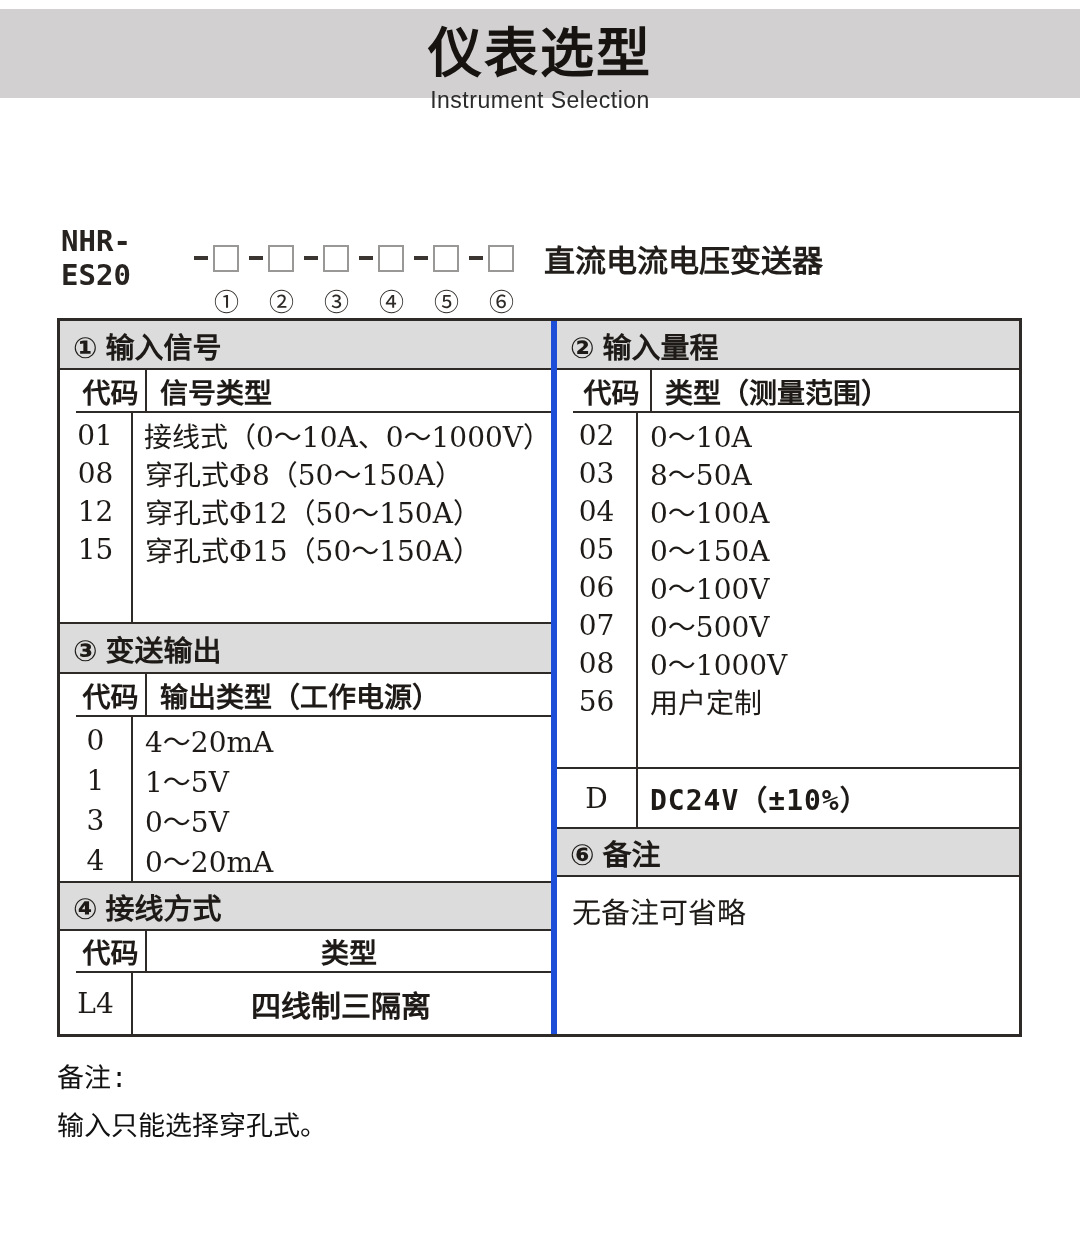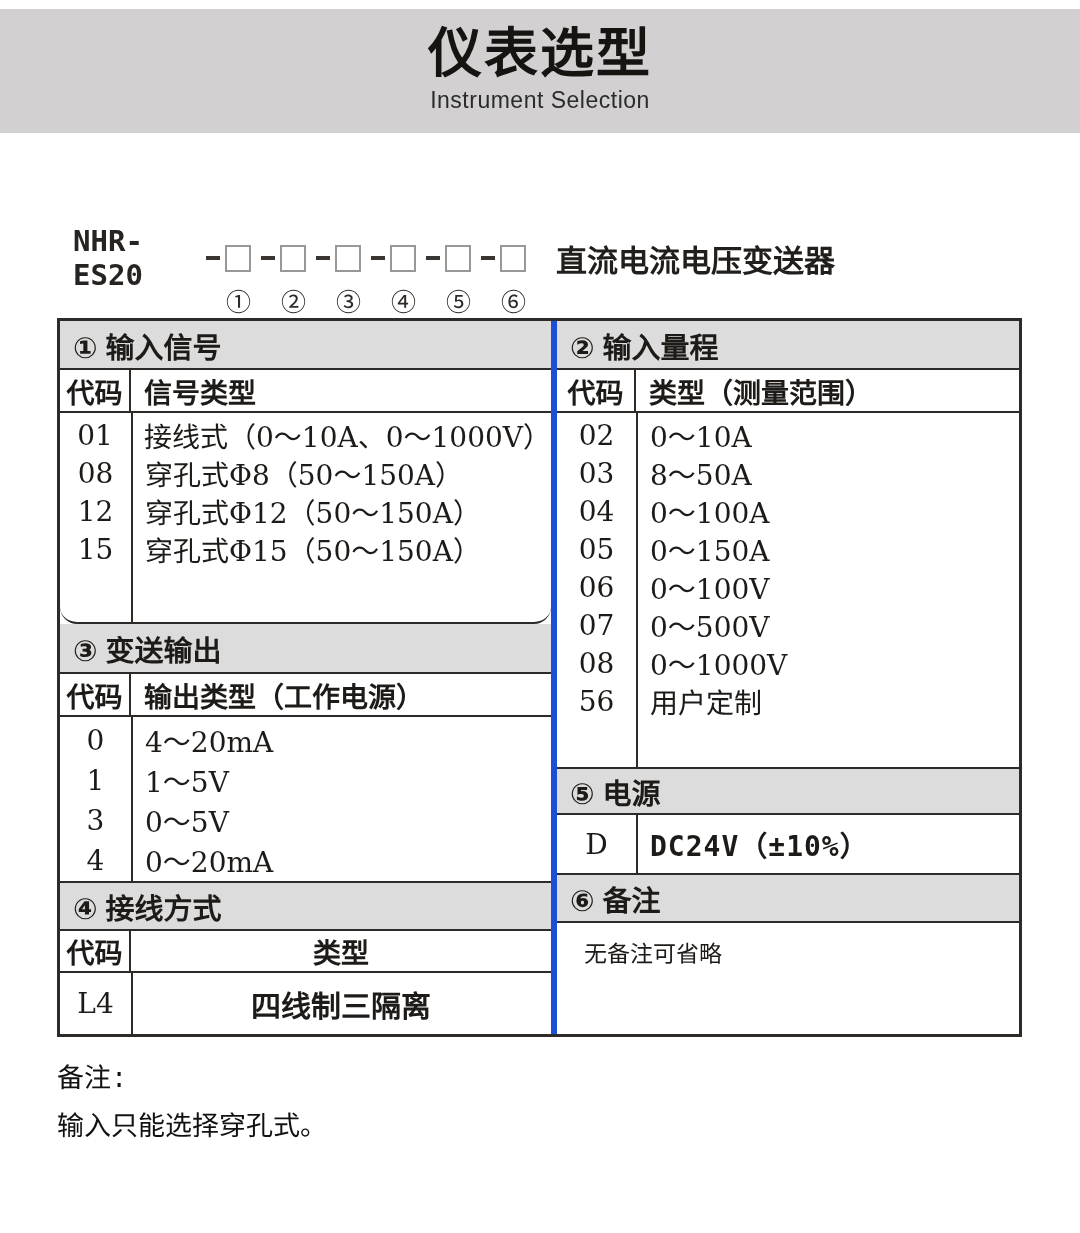--- a/index.html
+++ b/index.html
@@ -4,33 +4,33 @@
 <style>
   * { margin:0; padding:0; box-sizing:border-box; }
   html,body { background:#ffffff; }
   .page{
     position:relative; width:1080px; height:1233px; margin:0 auto;
     background:#ffffff; overflow:hidden; color:#1d1a17;
     font-family:"Liberation Sans","DejaVu Sans",sans-serif;
   }
   
   .banner{
-    position:absolute; top:9px; left:0; width:1080px; height:124px;
+    position:absolute; top:9px; left:0; width:1080px; height:89px;
     background:#d2d0d1; text-align:center;
   }
   .banner-title{
     padding-top:16px; font-size:54px; font-weight:bold; line-height:1.05;
     letter-spacing:2px; color:#161310;
     font-family:"Liberation Sans","DejaVu Sans",sans-serif;
   }
   .banner-subtitle{
     margin-top:5px; font-size:23px; color:#2b2b2b; letter-spacing:0.5px;
   }
   
-  .model{ position:absolute; left:73px; top:237px; }
+  .model{ position:absolute; left:61px; top:237px; }
   .model-row{ display:flex; align-items:center; height:42px; }
   .model-prefix{
     width:133px; font-family:"DejaVu Sans Mono","Liberation Mono",monospace;
     font-size:29px; font-weight:bold; color:#272320; letter-spacing:0px;
   }
   .model-seg{ width:55px; display:flex; align-items:center; }
   .seg-dash{ width:14px; height:4px; background:#3a3531; margin-right:5px; }
   .seg-box{ width:26px; height:27px; border:2px solid #9a9896; background:#fff; }
   .model-suffix{
     margin-left:20px; font-size:31px; font-weight:600; color:#221e1b;
@@ -47,21 +47,21 @@
     position:absolute; left:57px; top:318px; width:965px; height:719px;
     border:3px solid #2e2a27; display:flex;
   }
   .col-l{ width:491px; display:flex; flex-direction:column; }
   .col-r{ flex:1; border-left:6px solid #1d4ed8; display:flex; flex-direction:column; }
   .sec-head{
     background:#dcdcdc; border-bottom:2px solid #2e2a27;
     display:flex; align-items:center; padding-left:13px;
     font-size:29px; font-weight:bold; color:#1d1a17; white-space:nowrap;
   }
-  .sub-head{ display:flex; border-bottom:2px solid #2e2a27; align-items:center; }
+  .sub-head{ display:flex; border-bottom:2px solid #2e2a27; align-items:center;margin-left:16px; }
   .sh-code{
     text-align:center; font-size:28px; font-weight:bold;
     border-right:2px solid #2e2a27; align-self:stretch;
     display:flex; align-items:center; justify-content:center;
   }
   .col-l .sh-code{ width:71px; }
   .col-r .sh-code{ width:79px; }
   .sh-type{ padding-left:13px; font-size:28px; font-weight:bold; white-space:nowrap;text-align:center; }
   .sh-type.centered{ flex:1; text-align:center; padding-left:0; }
   .t-rows{ position:relative; border-bottom:2px solid #2e2a27; padding-top:3px; }
@@ -75,43 +75,43 @@
   .cell{
     font-family:"DejaVu Serif","Liberation Serif",serif;
     font-size:28px; color:#1d1a17; white-space:nowrap;
   }
   .cell-code{ text-align:center; }
   .col-l .cell-code{ width:71px; }
   .col-r .cell-code{ width:79px; }
   .cell-value{ padding-left:14px; }
   
   .h-sec1{ height:49px; }  .h-sub1{ height:43px; }
-  .rows-input-signal{ height:211px;border-radius:17px; } .rows-input-signal .t-row{ height:38px; }
+  .rows-input-signal{ height:211px; } .rows-input-signal .t-row{ height:38px; }
   .h-sec3{ height:50px; }  .h-sub3{ height:43px; }
   .rows-output{ height:166px; } .rows-output .t-row{ height:40px; }
   .h-sec4{ height:48px; }  .h-sub4{ height:42px; }
   .rows-wiring{ flex:1; padding-top:0; }
   .rows-wiring .t-row{ height:100%; }
   .rows-wiring .cell-value{
     flex:1; text-align:center; padding-left:0; font-weight:bold;
     font-family:"Liberation Sans","DejaVu Sans",sans-serif; font-size:30px;
   }
   
   .rows-input-range{ height:356px; } .rows-input-range .t-row{ height:38px; }
   .h-sec5{ height:46px; }
   .rows-power{ height:60px; padding-top:0; }
   .rows-power .t-row{ height:100%; }
   .rows-power .cell-value{
     font-family:"DejaVu Sans Mono","Liberation Mono",monospace;
     font-weight:bold; font-size:28px; letter-spacing:1px;
   }
   .h-sec6{ height:48px; }
   .remark-cell{
-    flex:1; padding:12px 0 0 15px; font-size:23px;
-    font-family:"DejaVu Serif","Liberation Serif",serif; color:#1d1a17;margin-left:12px;
+    flex:1; padding:12px 0 0 15px; font-size:29px;
+    font-family:"DejaVu Serif","Liberation Serif",serif; color:#1d1a17;
   }
   
   .footnote{ position:absolute; left:57px; top:1056px; width:975px;font-family:Liberation Mono, monospace; }
   .fn-label{ font-size:27px; color:#111; margin-bottom:13px; }
   .fn-line{ font-size:27px; color:#111; line-height:40px; }
   .fn-indent{ text-indent:2em; }
 </style>
 </head>
 <body>
 
@@ -259,21 +259,20 @@
           <div class="t-row">
             <div class="cell cell-code">08</div>
             <div class="cell cell-value">0～1000V</div>
           </div>
           <div class="t-row">
             <div class="cell cell-code">56</div>
             <div class="cell cell-value">用户定制</div>
           </div>
         </div>
 
-      <div class="sec-head h-sec5">⑤ 电源</div>
       <div class="t-rows rows-power">
           <div class="t-row">
             <div class="cell cell-code">D</div>
             <div class="cell cell-value">DC24V（±10%）</div>
           </div>
         </div>
 
       <div class="sec-head h-sec6">⑥ 备注</div>
       <div class="remark-cell">无备注可省略</div>
     </div>

